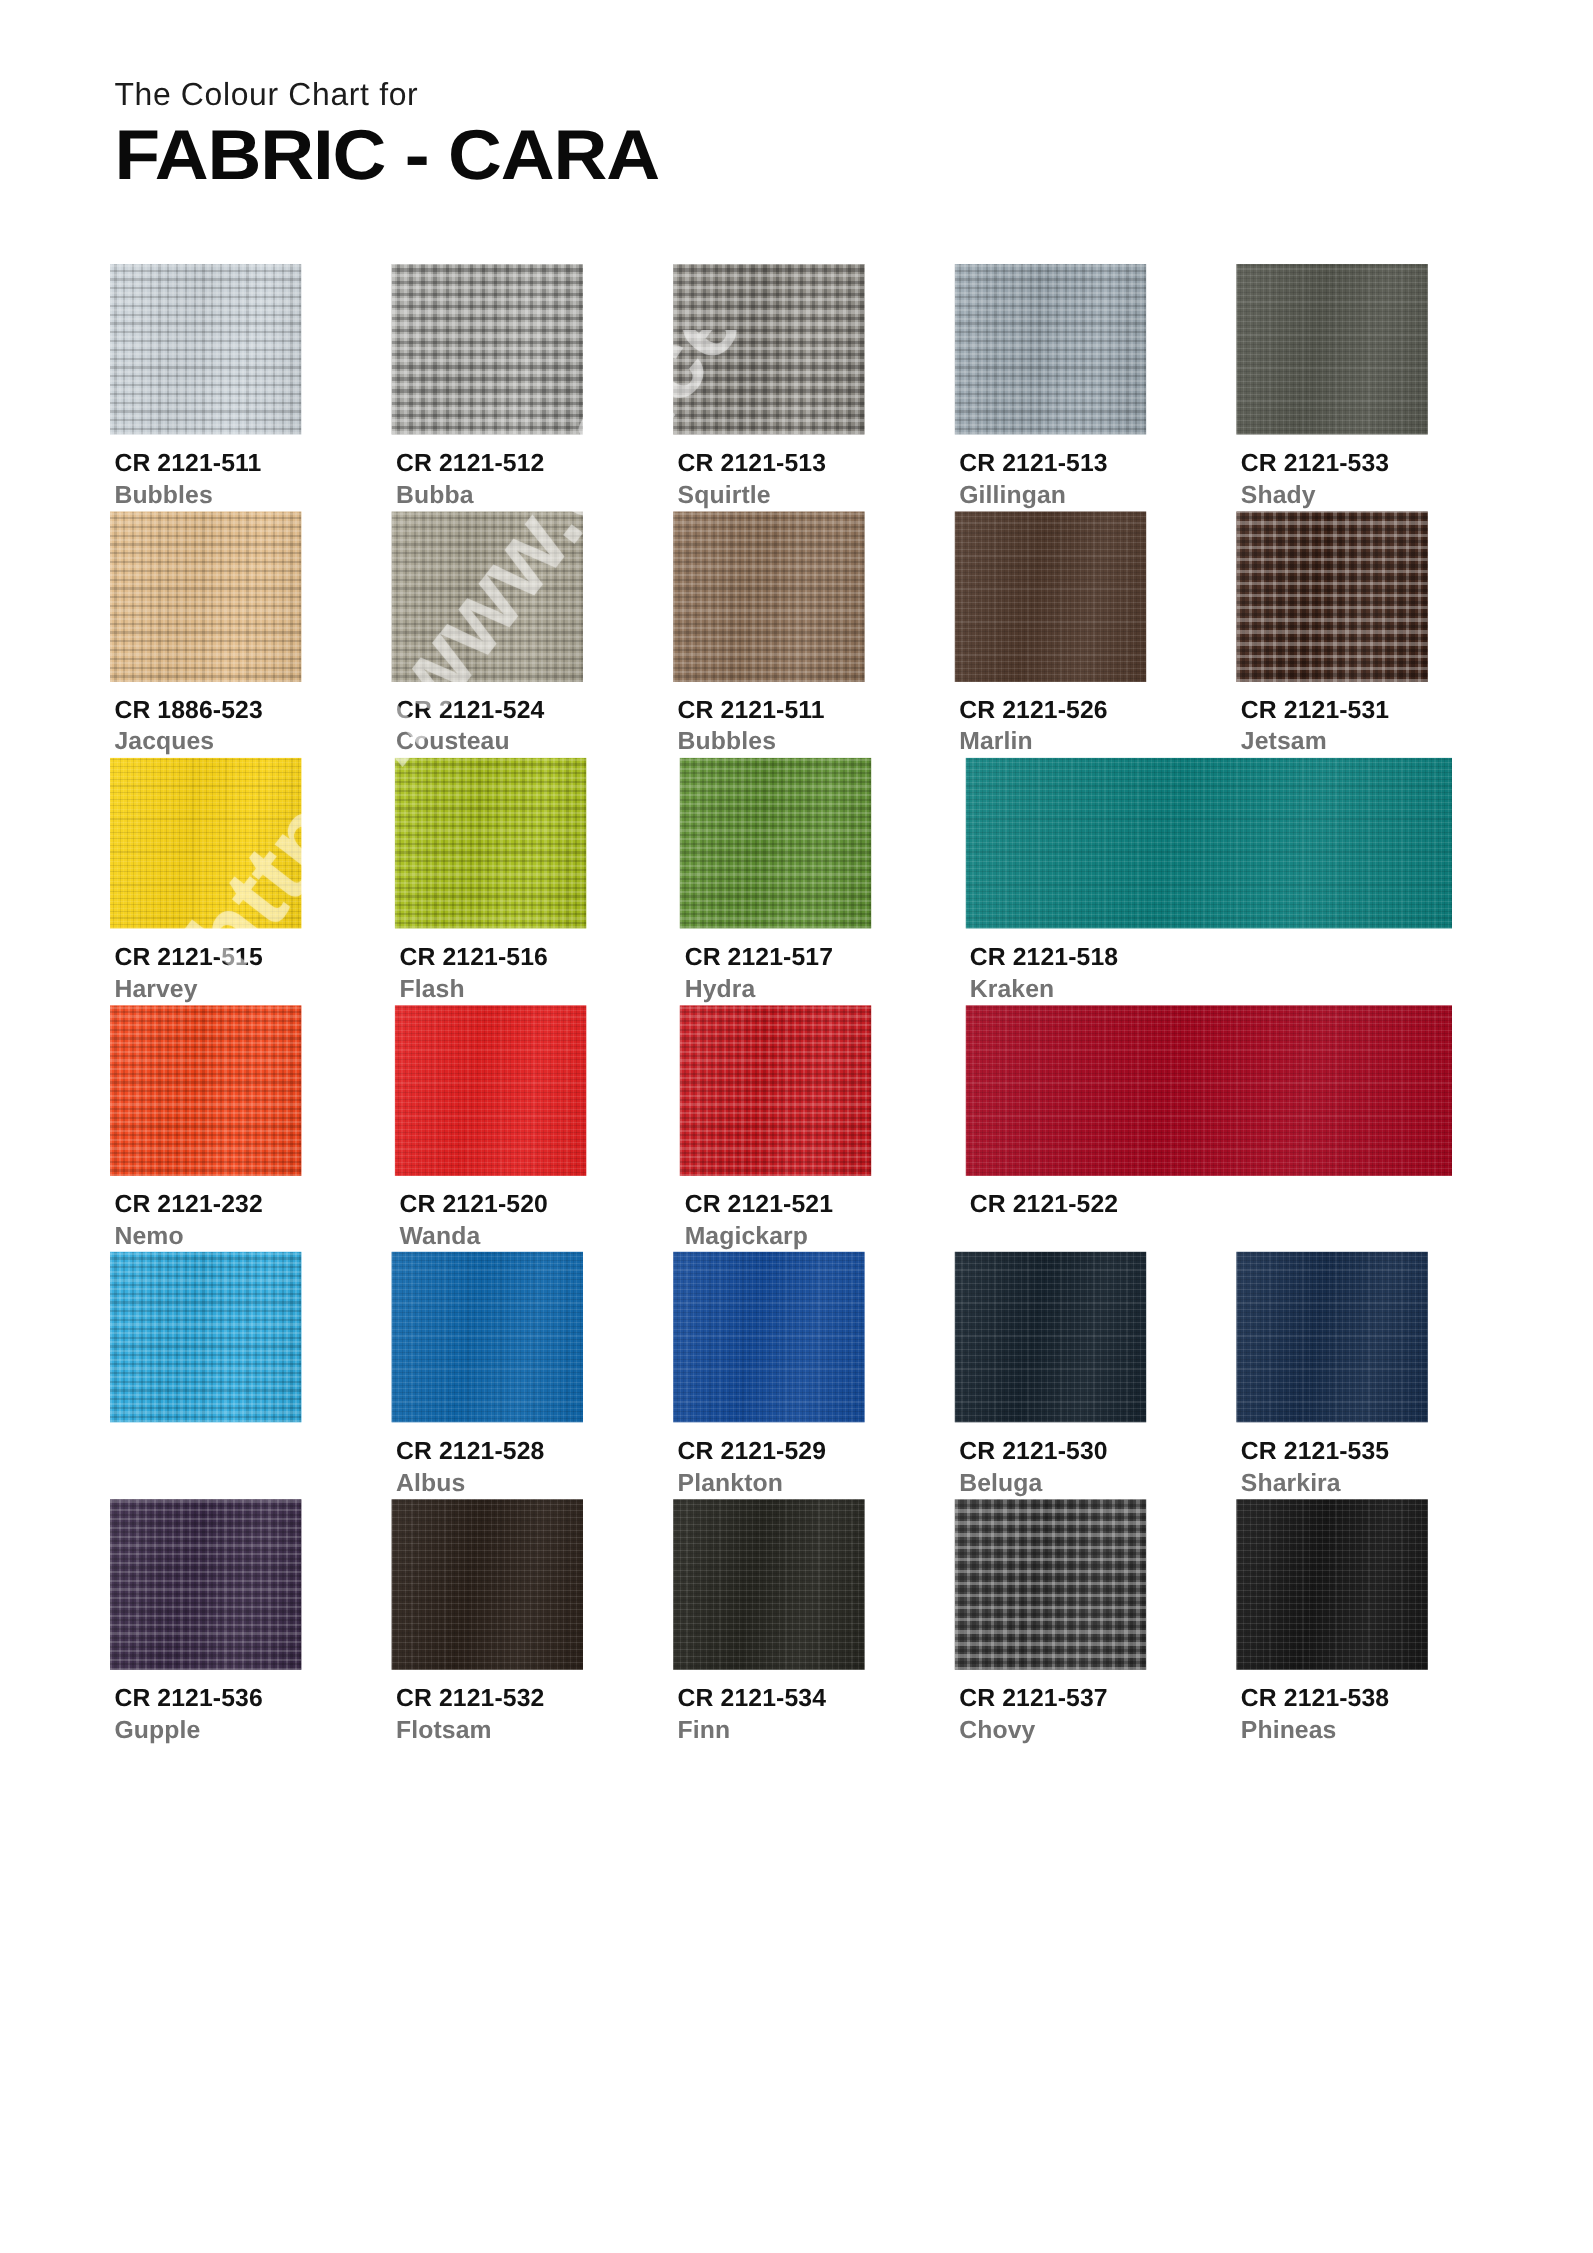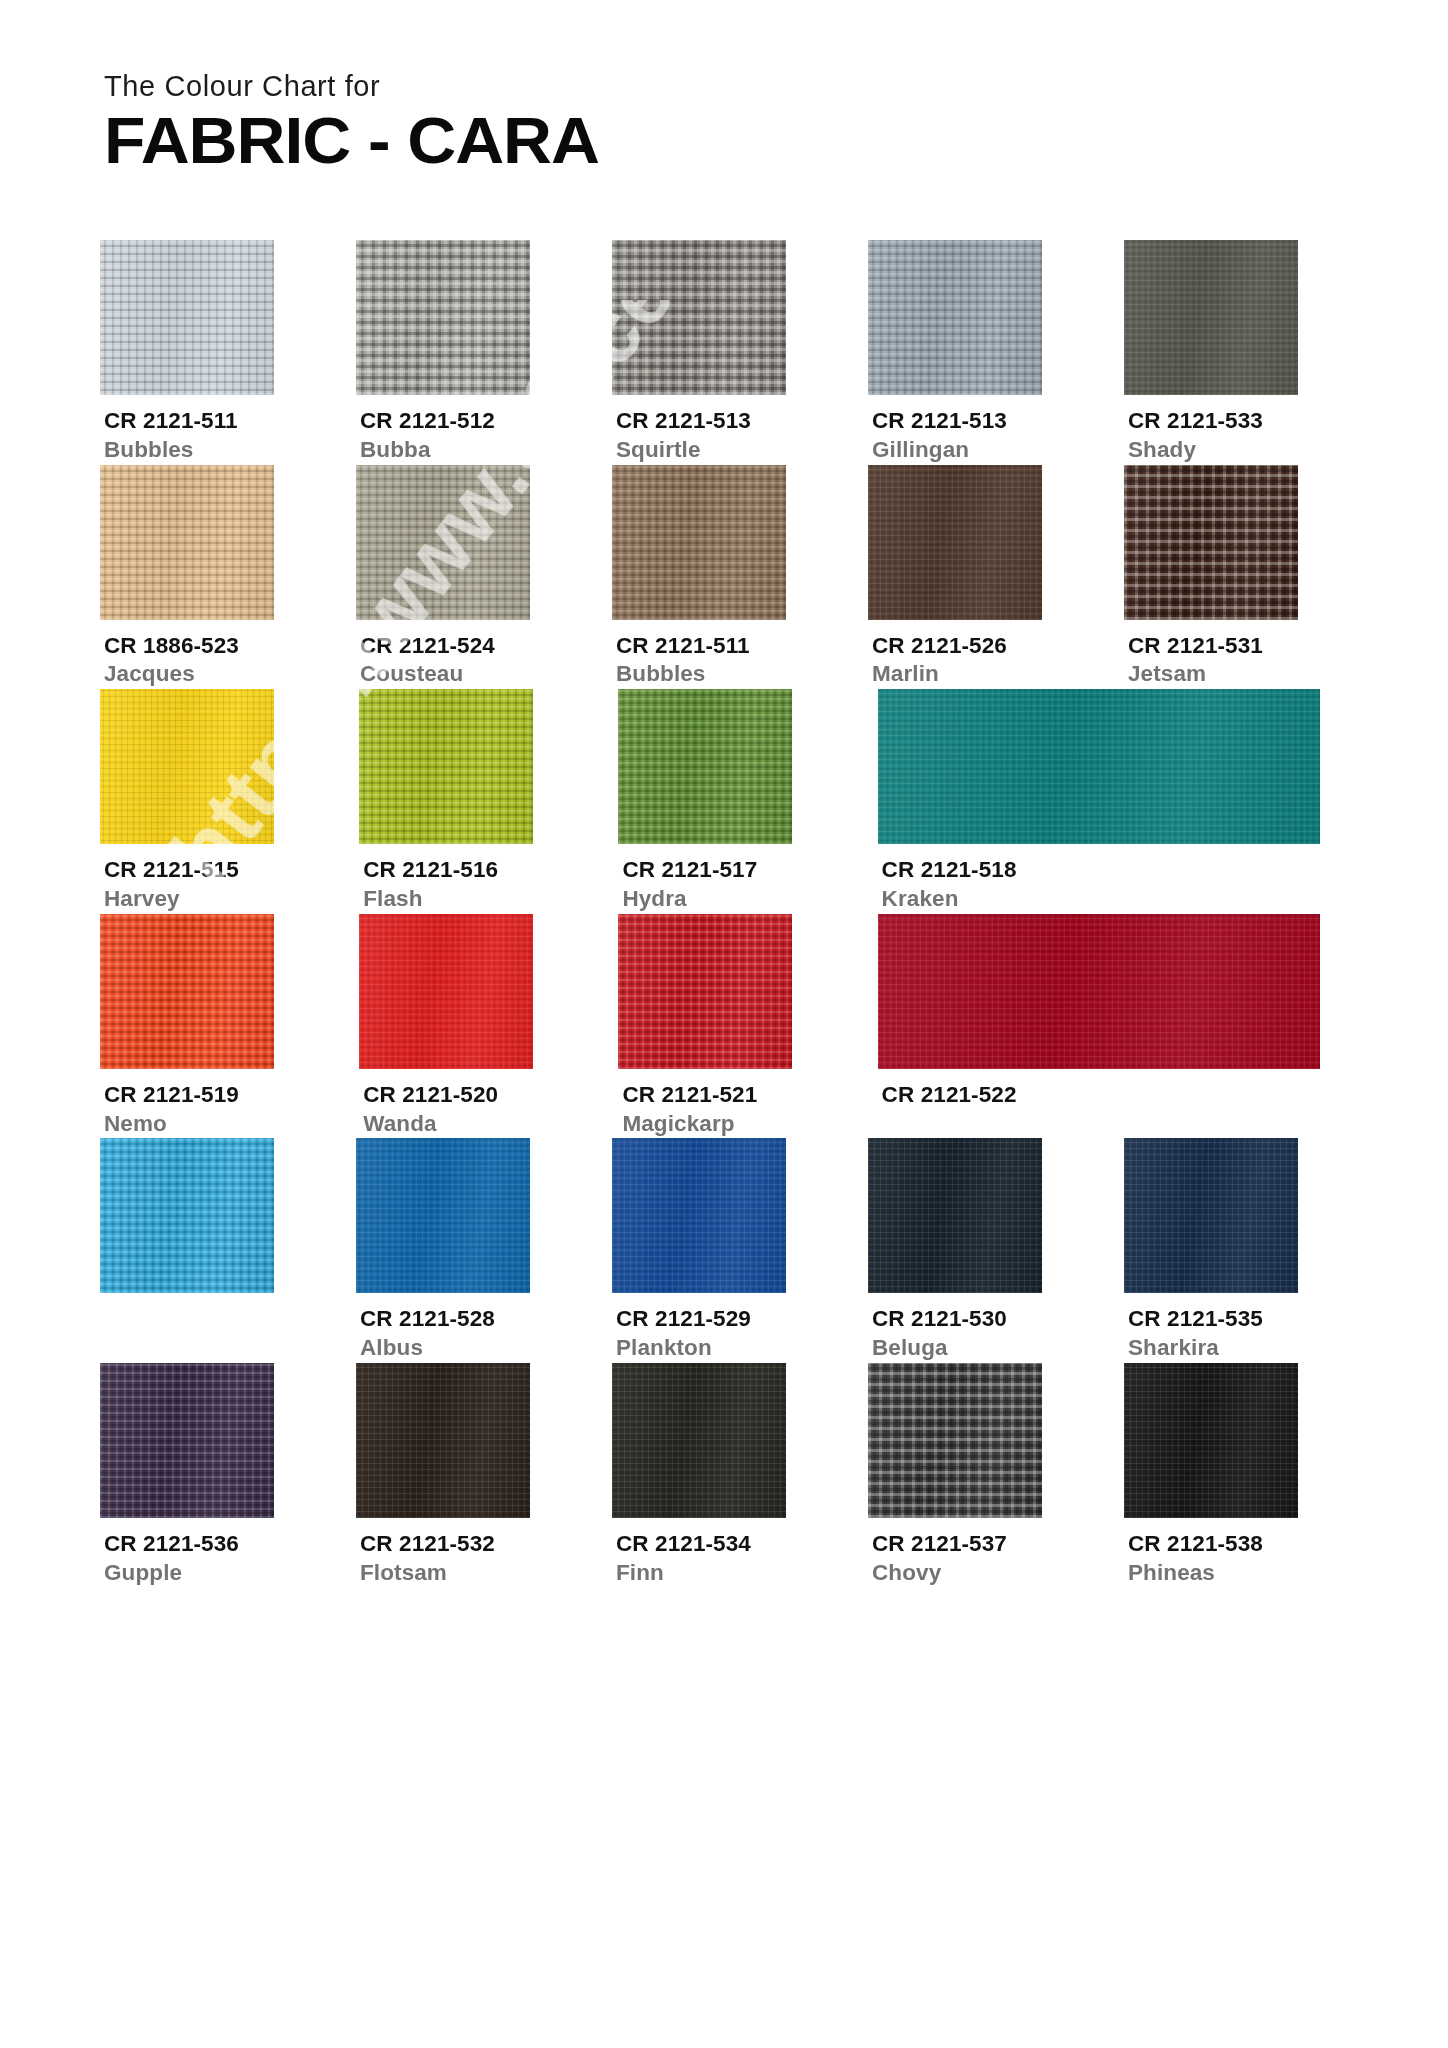--- a/index.html
+++ b/index.html
@@ -370,21 +370,21 @@
       </div>
       <div class="row">
         <div class="cell">
           <div class="swatch-wrap">
             <div class="swatch" style="background-color: rgb(244, 69, 26);">
               <div class="weave w-basket"></div>
               <div class="weave w-shade"></div>
             </div>
           </div>
           <div class="label">
-            <div class="code">CR 2121-519</div>
+            <div class="code">CR 2121-232</div>
             <div class="name">Nemo</div>
           </div>
         </div>
         <div class="cell">
           <div class="swatch-wrap">
             <div class="swatch" style="background-color: rgb(226, 31, 32);">
               <div class="weave w-fine"></div>
               <div class="weave w-shade"></div>
             </div>
           </div>

